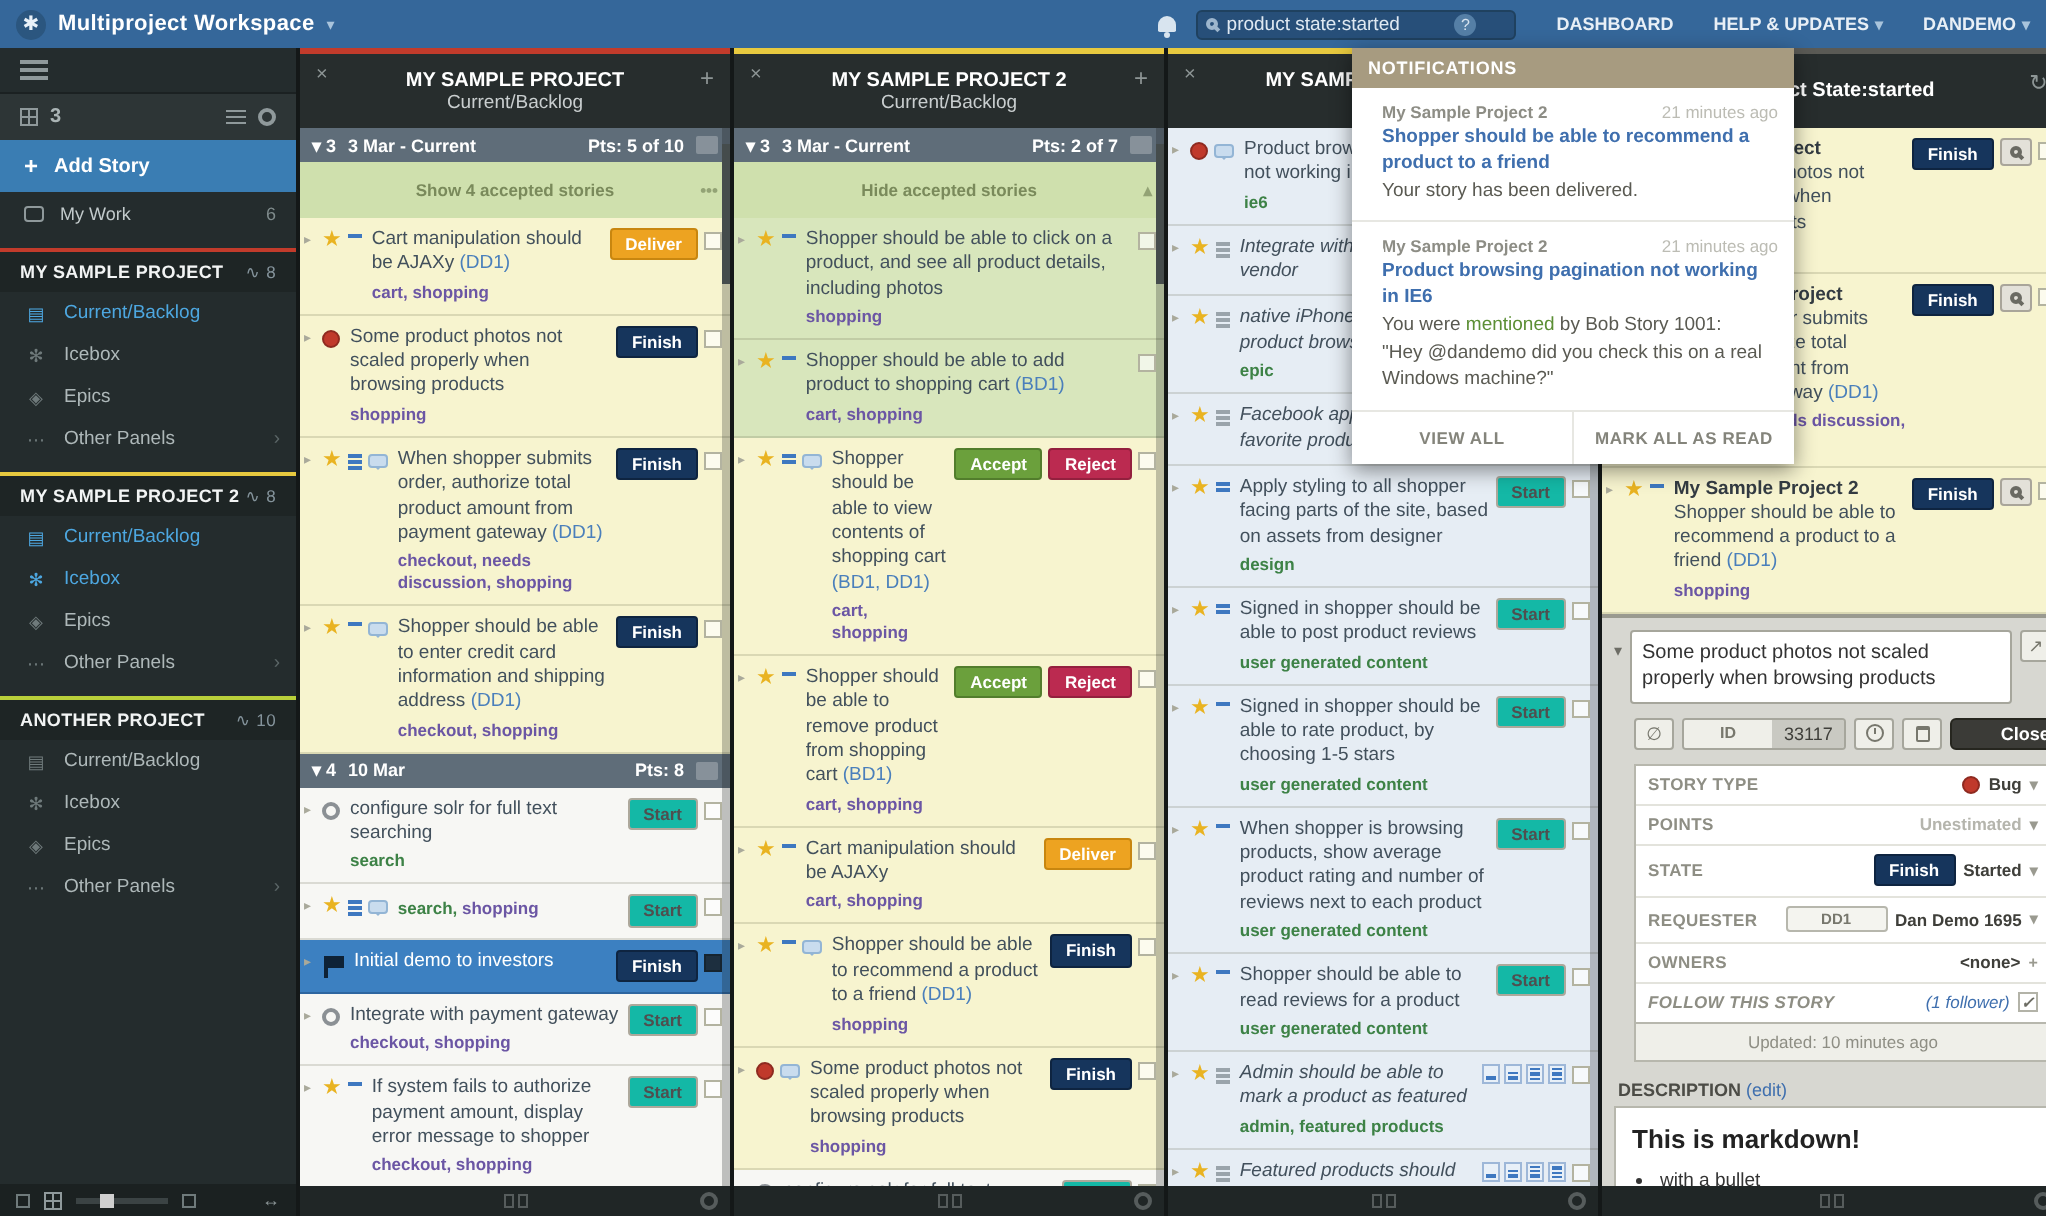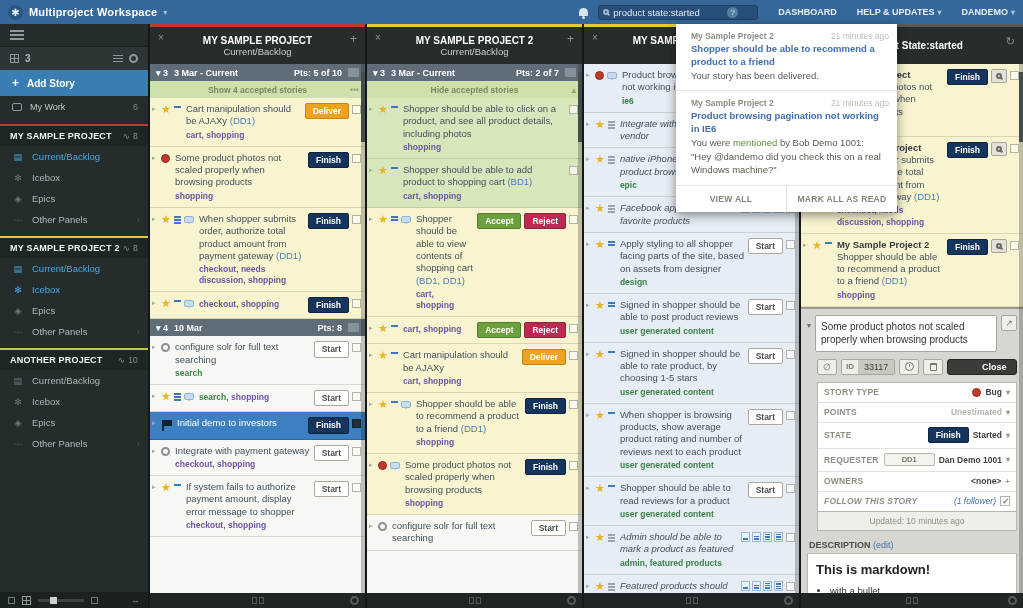--- a/index.html
+++ b/index.html
@@ -77,21 +77,21 @@
   .split-icon { display:flex; gap:2px; }
   .split-icon i { width:5px; height:7px; border:1px solid #565c5c; display:block;}
   .col-footer .gear-icon { position:absolute; right:6px; border-color:#565c5c; }
   .vscroll { position:absolute; right:0; top:0; bottom:0; width:4px; background:rgba(20,24,24,.25); }
   .vscroll i { display:block; width:4px; height:70px; background:#454c4c; margin-top:8px;}
 
   .iteration { height:17px; background:#5f6d79; color:#fff; font-size:9px; font-weight:bold; display:flex;
     align-items:center; padding:0 6px; gap:6px;}
   .iteration .pts { margin-left:auto; }
   .iter-box { width:11px; height:9px; background:rgba(255,255,255,.25); border-radius:1px;}
-  .toggle-bar { height:17px; background:#cfe0ad; color:#7a8a5b; font-size:8.5px; font-weight:bold; display:flex;
+  .toggle-bar { height:28px; background:#cfe0ad; color:#7a8a5b; font-size:8.5px; font-weight:bold; display:flex;
     align-items:center; justify-content:center; position:relative;}
   .toggle-right { position:absolute; right:6px; color:#93a375; }
 
   .story { display:flex; padding:5px 4px 5px 2px; border-bottom:1px solid rgba(90,90,60,.18); font-size:9.5px; color:#42505c; gap:3px;}
   .bg-yellow { background:#f7f4cf; } .bg-green { background:#d8e6bc; } .bg-white { background:#f7f7f4; } .bg-ice { background:#e6edf4; }
   .story.selected { background:#3c80c1; color:#fff; border-bottom-color:#2d66a0;}
   .s-caret { color:#a9a99a; font-size:7px; margin-top:2px; width:6px; flex:none;}
   .s-icons { display:flex; gap:3px; align-items:flex-start; flex:none; margin-top:1px;}
   .star-icon { color:#e9b321; font-size:11px; line-height:10px;}
   .bug-icon { width:9px; height:9px; border-radius:50%; background:#c0392b; border:1px solid #8e2a20; margin-top:1px;}
@@ -107,21 +107,21 @@
   .s-main { flex:1; min-width:0; padding-left:2px;}
   .s-proj { font-weight:bold; color:#333b42; margin-bottom:1px;}
   .s-title { line-height:1.3; }
   .s-title.italic { font-style:italic; }
   .ref { color:#4a7fbb; }
   .s-labels { margin-top:2px; font-size:8.5px; font-weight:bold; line-height:1.3;}
   .lbl-p { color:#6b56a4; } .lbl-g { color:#3d8246; }
   .s-right { display:flex; align-items:flex-start; gap:3px; flex:none;}
   .btn { font-size:8.5px; font-weight:bold; padding:2px 7px; border-radius:2px; border:1px solid transparent;
     font-family:"Liberation Sans",sans-serif; line-height:1.2;}
-  .btn-start { background:#ffffff; border-color:#ada89b; color:#4f4f4f;text-align:center; }
+  .btn-start { background:#14b8a6; border-color:#ada89b; color:#4f4f4f;text-align:center; }
   .btn-finish { background:#16355c; border-color:#0e2440; color:#fff; }
   .btn-deliver { background:#eda321; border-color:#c8860f; color:#fff; }
   .btn-accept { background:#6ba03c; border-color:#527d2c; color:#fff; }
   .btn-reject { background:#bb2a50; border-color:#93203e; color:#fff; }
   .checkbox { width:9px; height:9px; border:1px solid #b3b3a0; background:rgba(255,255,255,.65); flex:none; margin-top:2px;}
   .checkbox.checked { background:#1d2f3f; border-color:#16242f;}
   .mini-mag { width:16px; height:14px; background:#e3e1d9; border:1px solid #a9a59a; border-radius:2px;
     display:flex; align-items:center; justify-content:center;}
   .mini-mag .mag-icon { border-color:#6a6a62;}
   .mini-mag .mag-icon::after { background:#6a6a62;}
@@ -135,21 +135,21 @@
   .d-title-row { display:flex; gap:4px; align-items:flex-start;}
   .d-caret { color:#6d6d66; font-size:8px; margin-top:6px;}
   .d-title { flex:1; background:#fff; border:1px solid #a6a69c; border-radius:2px; padding:4px 5px; font-size:10px;
     color:#333; line-height:1.35;}
   .d-expand { width:16px; height:16px; background:#efefe9; border:1px solid #a6a69c; border-radius:2px; color:#77776d;
     font-size:9px; display:flex; align-items:center; justify-content:center;}
   .d-idrow { display:flex; gap:4px; margin:7px 0 7px 10px; align-items:stretch;}
   .d-tool { background:#efefe9; border:1px solid #a6a69c; border-radius:2px; width:20px; display:flex; align-items:center;
     justify-content:center; color:#77776d; font-size:9px;}
   .d-idbox { display:flex; border:1px solid #a6a69c; border-radius:2px; overflow:hidden;}
-  .d-idbox .k { background:#efefe9; padding:2px 4px; font-size:8px; font-weight:bold; color:#77776d; display:flex; align-items:center;}
+  .d-idbox .k { background:#efefe9; padding:2px 18px; font-size:8px; font-weight:bold; color:#77776d; display:flex; align-items:center;}
   .d-idbox .v { background:#c9c9c2; padding:2px 6px; font-size:9px; color:#3f3f3a; display:flex; align-items:center;}
   .clock-icon { width:9px; height:9px; border:1.5px solid #77776d; border-radius:50%; position:relative;}
   .clock-icon::after { content:""; position:absolute; left:3px; top:1px; width:1.5px; height:3px; background:#77776d;}
   .trash-icon { width:7px; height:8px; border:1px solid #77776d; border-top:2px solid #77776d; border-radius:1px;}
   .d-close { flex:1; background:#3b3b37; color:#fff; border:1px solid #26261f; border-radius:3px; font-size:9px;
     font-weight:bold; display:flex; align-items:center; justify-content:center;padding-left:24px;}
   .d-fields { background:#fff; border:1px solid #b7b7ad; margin-left:10px;}
   .frow { display:flex; align-items:center; padding:4.5px 6px; border-bottom:1px solid #e3e3dc; font-size:8.5px;}
   .frow:last-child { border-bottom:none;font-style:italic; }
   .flabel { color:#8e8e84; font-weight:bold; letter-spacing:.2px;}
@@ -403,20 +403,21 @@
           <div class="story bg-yellow">
             <span class="s-caret">▸</span>
             <span class="s-icons">
               <span class="star-icon">★</span>
               <span class="est">
                 <i></i>
               </span>
               <span class="bubble-icon"></span>
             </span>
             <div class="s-main">
+              <div class="s-title"><span>Shopper should be able to enter credit card information and shipping address </span><span class="ref">(DD1)</span></div>
               <div class="s-labels"><span class="lbl-p">checkout, </span><span class="lbl-p">shopping</span></div>
             </div>
             <div class="s-right">
               <button class="btn btn-finish">Finish</button>
               <span class="checkbox"></span>
             </div>
           </div>
           <div class="iteration">
             <span>▾ 4</span>
             <span>10 Mar</span>
@@ -585,20 +586,21 @@
           </div>
           <div class="story bg-yellow">
             <span class="s-caret">▸</span>
             <span class="s-icons">
               <span class="star-icon">★</span>
               <span class="est">
                 <i></i>
               </span>
             </span>
             <div class="s-main">
+              <div class="s-title"><span>Shopper should be able to remove product from shopping cart </span><span class="ref">(BD1)</span></div>
               <div class="s-labels"><span class="lbl-p">cart, </span><span class="lbl-p">shopping</span></div>
             </div>
             <div class="s-right">
               <button class="btn btn-accept">Accept</button>
               <button class="btn btn-reject">Reject</button>
               <span class="checkbox"></span>
             </div>
           </div>
           <div class="story bg-yellow">
             <span class="s-caret">▸</span>
@@ -1096,21 +1098,21 @@
                 <span class="fval">
                   <button class="btn btn-finish">Finish</button>
                   <span>Started</span>
                   <span class="caret">▾</span>
                 </span>
               </div>
               <div class="frow">
                 <span class="flabel">REQUESTER</span>
                 <span class="fval">
                   <span class="badge">DD1</span>
-                  <span>Dan Demo 1001</span>
+                  <span>Dan Demo 1695</span>
                   <span class="caret">▾</span>
                 </span>
               </div>
               <div class="frow">
                 <span class="flabel">OWNERS</span>
                 <span class="fval">
                   <span>&lt;none&gt;</span>
                   <span class="caret">+</span>
                 </span>
               </div>
@@ -1140,41 +1142,42 @@
             <i></i>
             <i></i>
           </span>
           <span class="gear-icon"></span>
         </div>
       </div>
     </div>
 </div>
 
 <div class="notif">
+  <div class="notif-header">NOTIFICATIONS</div>
   <div id="notif-items">
       <div class="notif-item">
         <span class="n-icn"><span class="pkg-icon"></span></span>
         <div class="n-body">
           <div class="n-meta">
             <span>My Sample Project 2</span>
             <span class="n-time">21 minutes ago</span>
           </div>
           <div class="n-title">Shopper should be able to recommend a product to a friend</div>
           <div class="n-text"><span>Your story has been delivered.</span></div>
         </div>
       </div>
       <div class="notif-item">
         <span class="n-icn"><span class="cmt-icon"></span></span>
         <div class="n-body">
           <div class="n-meta">
             <span>My Sample Project 2</span>
             <span class="n-time">21 minutes ago</span>
           </div>
           <div class="n-title">Product browsing pagination not working in IE6</div>
-          <div class="n-text"><span>You were </span><span class="green">mentioned</span><span> by Bob Demo 1001:</span></div>
+          <div class="n-text"><span>You were </span><span class="green">mentioned</span><span> by Bob Story 1001:</span></div>
           <div class="n-text">"Hey @dandemo did you check this on a real Windows machine?"</div>
         </div>
       </div>
     </div>
   <div class="notif-footer">
     <div>VIEW ALL</div>
     <div>MARK ALL AS READ</div>
   </div>
 </div>
 

